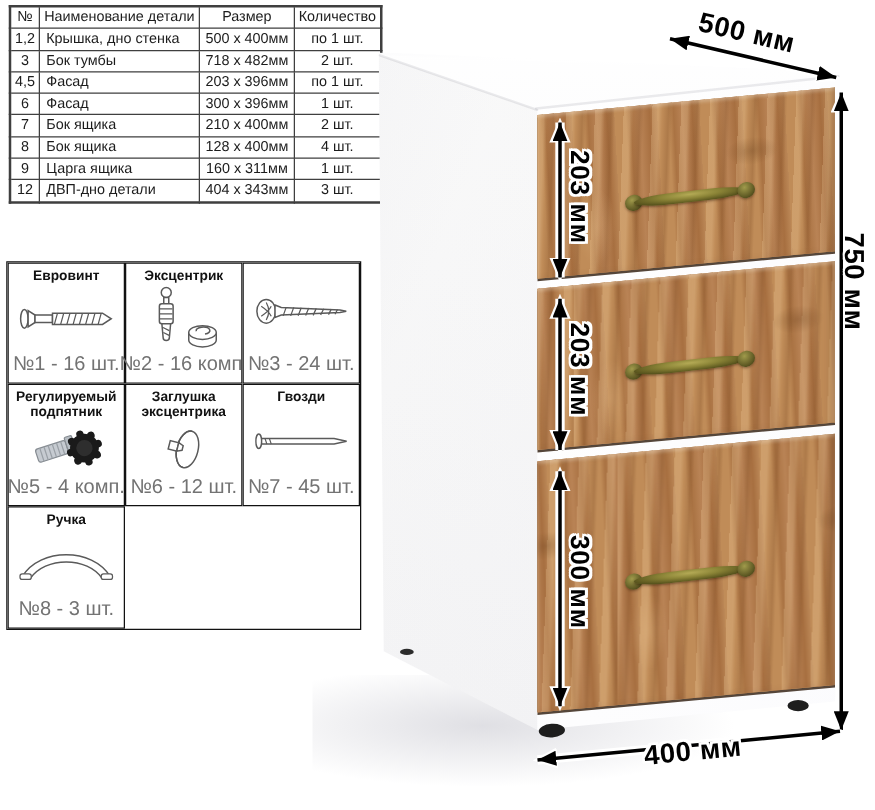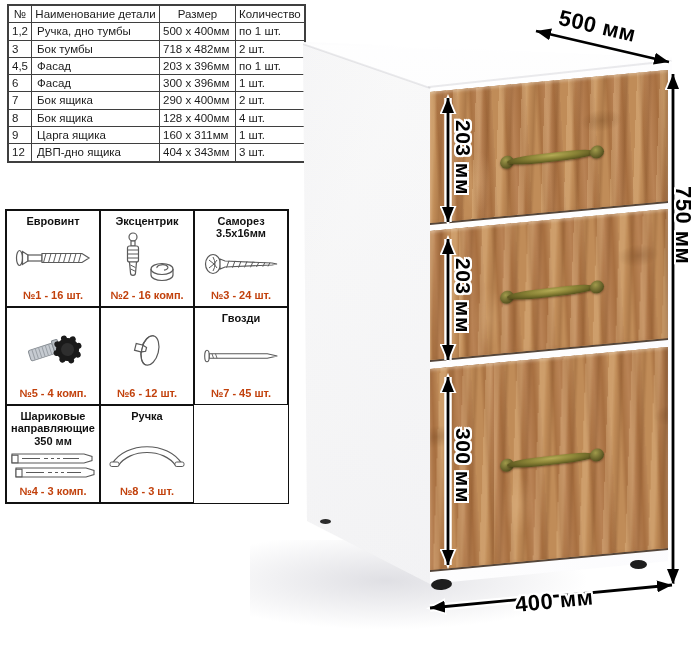--- a/index.html
+++ b/index.html
@@ -3,30 +3,30 @@
 <meta charset="utf-8">
 <style>
   html,body{margin:0;padding:0;}
   body{width:700px;height:648px;background:#fff;font-family:"Liberation Sans","DejaVu Sans",sans-serif;}
   .canvas{position:relative;width:700px;height:648px;overflow:hidden;background:#fff;}
 
   
   .parts{position:absolute;left:7px;top:4px;border-collapse:collapse;font-size:11.5px;color:#1c1c1c;}
   .parts td,.parts th{border:1px solid #3f3f3f;padding:1px 3px;line-height:14.3px;font-weight:400;white-space:nowrap;}
   .parts th{font-weight:400;text-align:center;}
-  .parts td.c{}
+  .parts td.c{text-align:center;}
   .parts td.n{text-align:left;padding-left:5px;}
   .parts{border:2px solid #3f3f3f;}
 
   
   .hw{position:absolute;left:5px;top:209px;display:grid;grid-template-columns:94px 94px 94px;grid-template-rows:97px 98px 98px;border:1px solid #111;}
   .hw-cell{border:1px solid #111;background:#fff;display:flex;flex-direction:column;align-items:center;justify-content:space-between;padding:4px 2px 5px 2px;box-sizing:border-box;}
   .hw-title{font-weight:700;font-size:11px;line-height:1.12;text-align:center;color:#111;}
   .hw-ic{flex:1;display:flex;align-items:center;justify-content:center;}
-  .hw-count{font-weight:700;font-size:11px;color:#c2410c;white-space:nowrap;}
+  .hw-count{font-weight:400;font-size:16px;color:#737373;white-space:nowrap;}
 
   
   .ov{position:absolute;left:0;top:0;width:700px;height:648px;pointer-events:none;}
   .cab-shadow{position:absolute;left:250px;top:540px;width:340px;height:90px;
     background:radial-gradient(ellipse at 40% 45%,rgba(150,150,165,.30),rgba(150,150,165,0) 70%);}
   .cab-body{background:linear-gradient(112deg,#f4f4f7 0%,#ffffff 45%,#fbfbfd 100%);
     clip-path:polygon(303px 42px,672px 58px,668px 561px,430px 584px,307px 521px);
     filter:drop-shadow(0 1px 2px rgba(120,120,140,.4));}
   .cab-side{background:linear-gradient(200deg,rgba(0,0,0,0.02),rgba(70,70,90,0.07));
     clip-path:polygon(303px 44px,430px 88px,430px 584px,307px 521px);}
@@ -88,21 +88,21 @@
       <tr>
         <th>№</th>
         <th>Наименование детали</th>
         <th>Размер</th>
         <th>Количество</th>
       </tr>
     </thead>
     <tbody>
       <tr>
           <td class="c">1,2</td>
-          <td class="n">Ручка, дно тумбы</td>
+          <td class="n">Крышка, дно стенка</td>
           <td class="c">500 х 400мм</td>
           <td class="c">по 1 шт.</td>
         </tr>
       <tr>
           <td class="c">3</td>
           <td class="n">Бок тумбы</td>
           <td class="c">718 х 482мм</td>
           <td class="c">2 шт.</td>
         </tr>
       <tr>
@@ -113,38 +113,38 @@
         </tr>
       <tr>
           <td class="c">6</td>
           <td class="n">Фасад</td>
           <td class="c">300 х 396мм</td>
           <td class="c">1 шт.</td>
         </tr>
       <tr>
           <td class="c">7</td>
           <td class="n">Бок ящика</td>
-          <td class="c">290 х 400мм</td>
+          <td class="c">210 х 400мм</td>
           <td class="c">2 шт.</td>
         </tr>
       <tr>
           <td class="c">8</td>
           <td class="n">Бок ящика</td>
           <td class="c">128 х 400мм</td>
           <td class="c">4 шт.</td>
         </tr>
       <tr>
           <td class="c">9</td>
           <td class="n">Царга ящика</td>
           <td class="c">160 х 311мм</td>
           <td class="c">1 шт.</td>
         </tr>
       <tr>
           <td class="c">12</td>
-          <td class="n">ДВП-дно ящика</td>
+          <td class="n">ДВП-дно детали</td>
           <td class="c">404 х 343мм</td>
           <td class="c">3 шт.</td>
         </tr>
     </tbody>
   </table>
 
   <div class="hw">
 
     <div class="hw-cell">
       <div class="hw-title">Евровинт</div>
@@ -177,35 +177,35 @@
             <path d="M36 37 v6 a11 5.5 0 0 0 22 0 v-6"></path>
             <ellipse cx="47" cy="37" rx="11" ry="5.5"></ellipse>
             <path d="M42 36 a5.5 2.8 0 1 1 7 2.2" fill="none"></path>
           </g>
         </svg>
       </div>
       <div class="hw-count">№2 - 16 комп.</div>
     </div>
 
     <div class="hw-cell">
-      <div class="hw-title">Саморез 3.5х16мм</div>
       <div class="hw-ic">
         <svg width="74" height="28" viewBox="0 0 74 28">
           <g fill="#fff" stroke="#5a5a5a" stroke-width="1.2">
             <ellipse cx="9" cy="14" rx="7.5" ry="9.5"></ellipse>
             <path d="M16 9 L21 11 L68 13 L73 14 L68 15 L21 17 L16 19 Z"></path>
           </g>
           <path d="M9 7 q4 7 0 14 M5 10 q6 4 8 8 M5 18 q6 -4 8 -8" fill="none" stroke="#5a5a5a" stroke-width="1"></path>
           <path d="M25 10.7 l-2.5 7 M31 10.9 l-2.5 6.8 M37 11.2 l-2.5 6.4 M43 11.4 l-2.5 6 M49 11.7 l-2.5 5.6 M55 12 l-2.5 5 M61 12.3 l-2.2 4.4 M66 12.6 l-2 3.8" stroke="#5a5a5a" stroke-width="1"></path>
         </svg>
       </div>
       <div class="hw-count">№3 - 24 шт.</div>
     </div>
 
     <div class="hw-cell">
+      <div class="hw-title">Регулируемый подпятник</div>
       <div class="hw-ic">
         <svg width="58" height="44" viewBox="0 0 58 44">
           <g transform="rotate(-18 29 22)">
             <rect x="5" y="15" width="25" height="11" rx="2" fill="#c6cbd1" stroke="#868c92" stroke-width="1"></rect>
             <path d="M9 15 v11 M12.5 15 v11 M16 15 v11 M19.5 15 v11 M23 15 v11 M26.5 15 v11" stroke="#9aa0a6" stroke-width="1"></path>
             <rect x="30" y="13" width="6" height="15" rx="1" fill="#b7bdc3" stroke="#868c92"></rect>
             <g fill="#1a1a1a">
               <circle cx="54.5" cy="26" r="3"></circle>
                 <circle cx="51.1" cy="34.1" r="3"></circle>
                 <circle cx="43" cy="37.5" r="3"></circle>
@@ -217,20 +217,21 @@
               <circle cx="43" cy="26" r="11.5"></circle>
             </g>
             <circle cx="43" cy="26" r="6.5" fill="#2e2e2e"></circle>
           </g>
         </svg>
       </div>
       <div class="hw-count">№5 - 4 комп.</div>
     </div>
 
     <div class="hw-cell">
+      <div class="hw-title">Заглушка эксцентрика</div>
       <div class="hw-ic">
         <svg width="42" height="44" viewBox="0 0 42 44">
           <g fill="#fff" stroke="#5a5a5a" stroke-width="1.2" transform="rotate(14 22 22)">
             <ellipse cx="24" cy="22" rx="8.5" ry="15"></ellipse>
             <path d="M24 7 a8.5 15 0 0 0 0 30" fill="none"></path>
             <rect x="9" y="18.5" width="7" height="7"></rect>
             <path d="M16 18.5 L20 20 v3.8 L16 25.5 Z"></path>
           </g>
         </svg>
       </div>
@@ -245,35 +246,20 @@
             <ellipse cx="5" cy="8" rx="2.3" ry="5.8"></ellipse>
             <path d="M7.3 5.8 h58 l10 2.2 -10 2.2 h-58 Z"></path>
           </g>
           <path d="M10 5.8 l1.5 4.4 M13.5 5.8 l1.5 4.4" stroke="#5a5a5a" stroke-width=".9"></path>
         </svg>
       </div>
       <div class="hw-count">№7 - 45 шт.</div>
     </div>
 
 
-    <div class="hw-cell">
-      <div class="hw-title">Шариковые направляющие 350 мм</div>
-      <div class="hw-ic">
-        <svg width="86" height="30" viewBox="0 0 86 30">
-          <g fill="#fff" stroke="#5a5a5a" stroke-width="1.1">
-            <path d="M2 3 h72 l8 2.5 v4 l-8 2.5 h-72 Z"></path>
-            <path d="M6 17 h70 l8 2.5 v4 l-8 2.5 h-70 Z"></path>
-            <rect x="2" y="4.2" width="6" height="7.6"></rect>
-            <rect x="6" y="18.2" width="6" height="7.6"></rect>
-          </g>
-          <path d="M12 7.5 h18 M34 7.5 h4 M41 7.5 h3 M47 7.5 h3 M53 7.5 h16 M16 21.5 h18 M38 21.5 h4 M45 21.5 h3 M51 21.5 h3 M57 21.5 h14" stroke="#5a5a5a" stroke-width="1"></path>
-        </svg>
-      </div>
-      <div class="hw-count">№4 - 3 комп.</div>
-    </div>
 
     <div class="hw-cell">
       <div class="hw-title">Ручка</div>
       <div class="hw-ic">
         <svg width="78" height="32" viewBox="0 0 78 32">
           <path d="M4 26 C18 3 60 3 74 26 L68 28 C56 10 22 10 10 28 Z" fill="#fff" stroke="#5a5a5a" stroke-width="1.2" stroke-linejoin="round"></path>
           <rect x="2" y="24" width="9" height="4.5" rx="1.8" fill="#fff" stroke="#5a5a5a"></rect>
           <rect x="67" y="24" width="9" height="4.5" rx="1.8" fill="#fff" stroke="#5a5a5a"></rect>
         </svg>
       </div>

